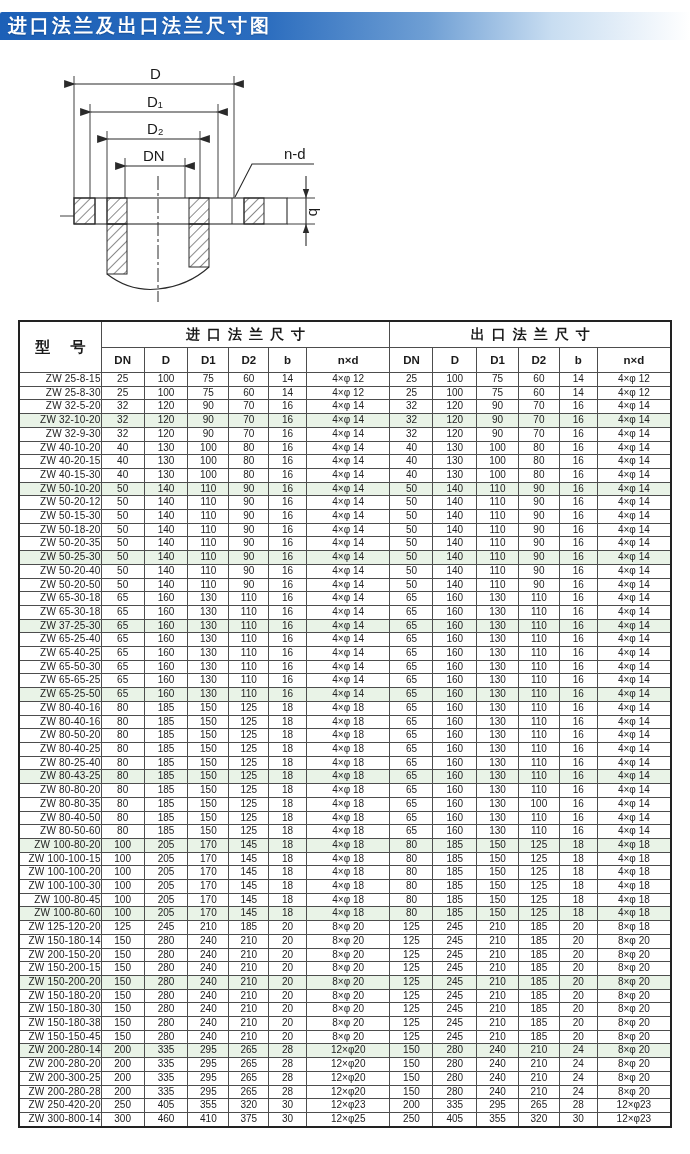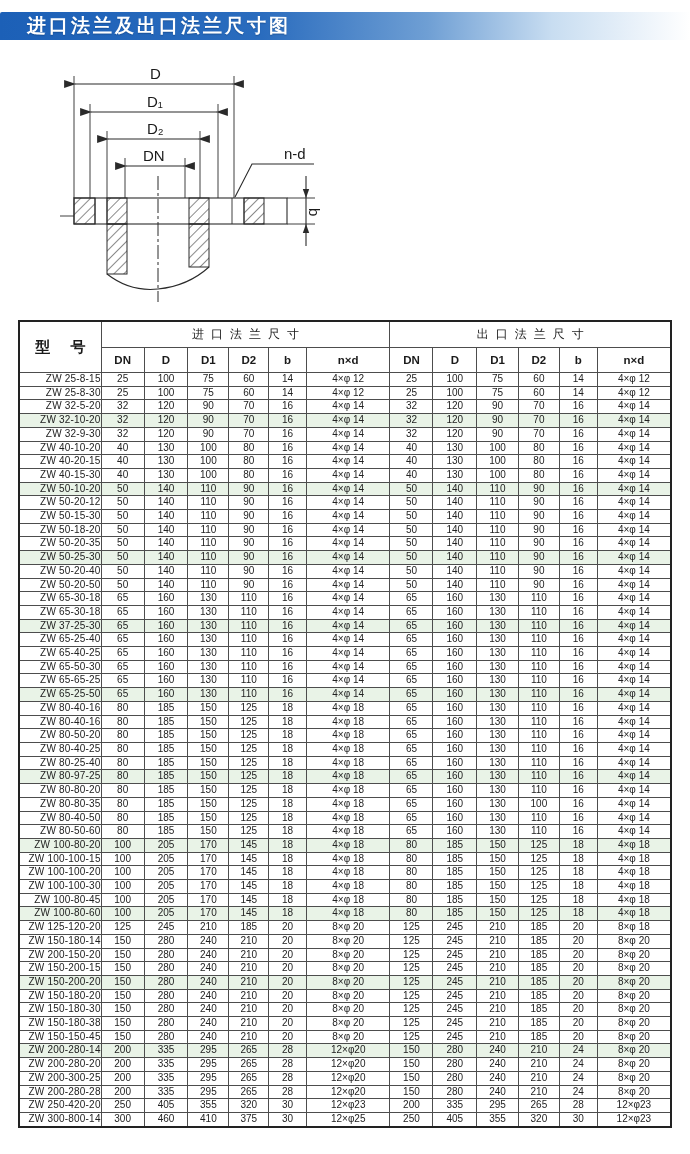--- a/index.html
+++ b/index.html
@@ -12,21 +12,21 @@
 
   
   .title-bar{
     height:28px; margin-top:12px; width:100%;
     background:linear-gradient(90deg,#1c60b7 0%,#2a6cbe 38%,#6f9fd4 62%,#c8ddf1 80%,#ffffff 100%);
     display:flex; align-items:center;
     border-radius:2px 0 0 0;
   }
   .title-bar span{
     color:#ffffff; font-size:19px; font-weight:bold;
-    letter-spacing:3px; padding-left:27px; line-height:28px;
+    letter-spacing:3px; padding-left:8px; line-height:28px;
     text-shadow:0 1px 1px rgba(0,40,90,.35);
     white-space:nowrap;
   }
 
   
   .diagram-wrap{margin:8px 0 6px 52px; height:258px;}
   .diagram-wrap svg{display:block;}
   .dline{stroke:#2a2a2a; stroke-width:1.1; fill:none;}
   .dthin{stroke:#2a2a2a; stroke-width:0.9; fill:none;}
   .dlabel{fill:#1a1a1a; font-size:15px; font-family:"Liberation Sans","DejaVu Sans",sans-serif;}
@@ -35,21 +35,21 @@
   table.spec{
     width:654px; margin:14px 18px 0 18px;
     border-collapse:collapse; table-layout:fixed;
     border:2px solid #222;
   }
   table.spec th, table.spec td{
     border:1px solid #4d4d4d; text-align:center; padding:0;
     overflow:hidden; white-space:nowrap;
   }
   th.model-head{font-size:15px; font-weight:bold; letter-spacing:8px; text-indent:8px;}
-  th.group-head{font-size:12px; font-weight:normal; letter-spacing:7px; height:25px; text-indent:7px;}
+  th.group-head{font-size:14px; font-weight:bold; letter-spacing:7px; height:25px; text-indent:7px;}
   #subhead th{font-size:11.5px; font-weight:bold; height:24px;}
   tbody td{font-size:10px; height:12.7px; line-height:12.7px; color:#222;}
   tbody tr.tint td{background:#e9f3e7;}
   tbody td.model{letter-spacing:0.2px;text-align:right;}
 </style>
 </head>
 <body>
 
 <div class="page">
 
@@ -586,21 +586,21 @@
           <td>18</td>
           <td>4×φ 18</td>
           <td>65</td>
           <td>160</td>
           <td>130</td>
           <td>110</td>
           <td>16</td>
           <td>4×φ 14</td>
         </tr>
         <tr class="tint">
-          <td class="model">ZW 80-97-25</td>
+          <td class="model">ZW 80-43-25</td>
           <td>80</td>
           <td>185</td>
           <td>150</td>
           <td>125</td>
           <td>18</td>
           <td>4×φ 18</td>
           <td>65</td>
           <td>160</td>
           <td>130</td>
           <td>110</td>

